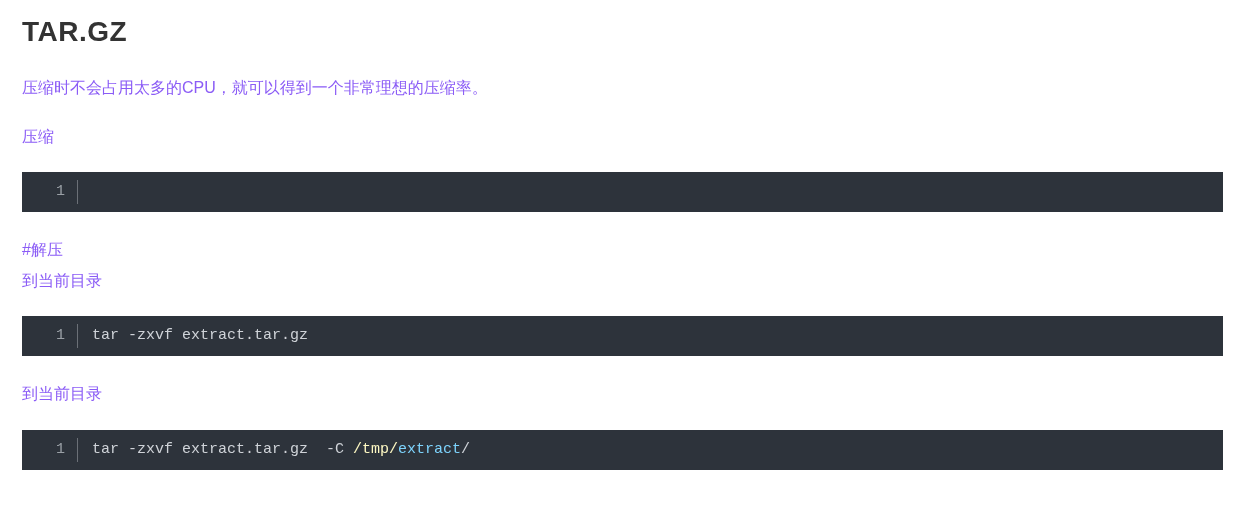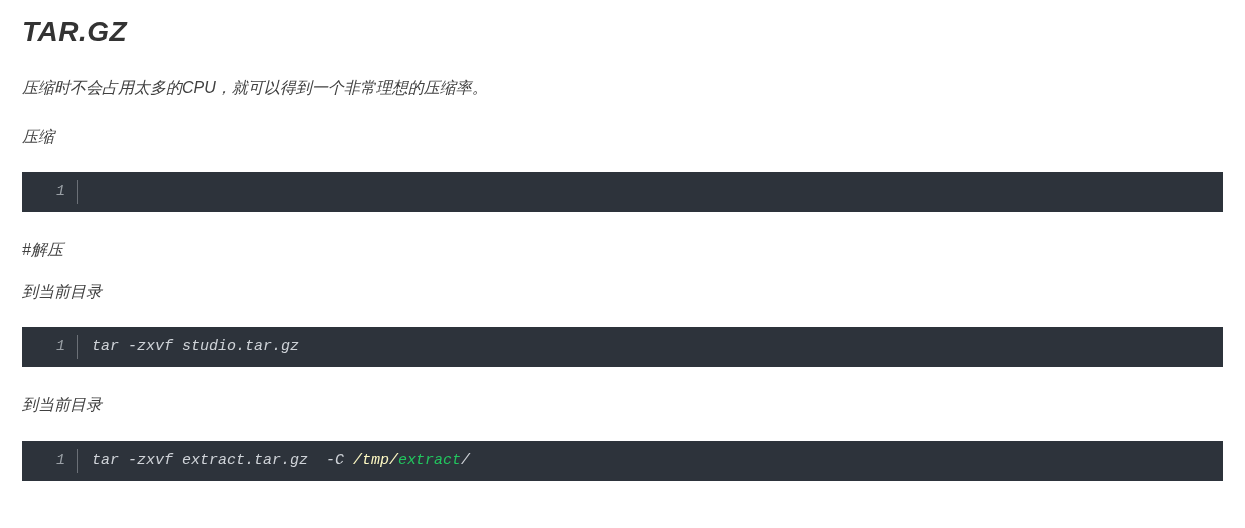--- a/index.html
+++ b/index.html
@@ -1,32 +1,32 @@
 <!DOCTYPE html>
 <html><head>
 <meta charset="utf-8">
 <style>
-  * { box-sizing: border-box; margin: 0; padding: 0; font-style: italic; }
+  * { box-sizing: border-box; margin: 0; padding: 0; }
   body {
     background: #fff;
     font-family: -apple-system, BlinkMacSystemFont, "Segoe UI", "Helvetica Neue", Arial, "PingFang SC", "Microsoft YaHei", sans-serif;
     color: #333;
     padding: 0 22px 20px 22px;
     font-size: 16px;
     line-height: 1.7;
   }
   h2.section-title {
     font-size: 28px;
     font-weight: 700;
     color: #333;
     margin: 8px 0 18px 0;
     letter-spacing: 0.5px;
   }
   p.para {
-    color: #404040;
+    color: #8b5cf6;
     margin: 0 0 22px 0;
     font-size: 16px;
   }
   .code-block {
     background: #2d333b;
     color: #cfd3d8;
     display: flex;
     align-items: stretch;
     font-family: Consolas, "Courier New", monospace;
     font-size: 15px;
@@ -41,41 +41,41 @@
     padding: 0 12px 0 0;
     border-right: 1px solid #6b7077;
     user-select: none;
   }
   .code-content {
     padding: 0 14px;
     white-space: pre;
   }
   .tok-path { color: #fef9c3; }
   .tok-slash { color: #cfd3d8; }
-  .tok-kw { color: #22c55e; }
+  .tok-kw { color: #7dd3fc; }
 </style>
 </head>
 <body>
 
 <h2 class="section-title">TAR.GZ</h2>
 
 <p class="para">压缩时不会占用太多的CPU，就可以得到一个非常理想的压缩率。</p>
 
 <p class="para">压缩</p>
 
 <div class="code-block">
   <div class="gutter">1</div>
 </div>
 
-<p class="para" style="margin-bottom:15px">#解压</p>
+<p class="para" style="margin-bottom:4px">#解压</p>
 <p class="para">到当前目录</p>
 
 <div class="code-block">
   <div class="gutter">1</div>
-  <div class="code-content">tar -zxvf studio.tar.gz</div>
+  <div class="code-content">tar -zxvf extract.tar.gz</div>
 </div>
 
 <p class="para">到当前目录</p>
 
 <div class="code-block" style="margin-bottom:0">
   <div class="gutter">1</div>
   <div class="code-content"><span>tar -zxvf extract.tar.gz  -C </span><span class="tok-path">/tmp/</span><span class="tok-kw">extract</span><span class="tok-slash">/</span></div>
 </div>
 
 </body></html>

